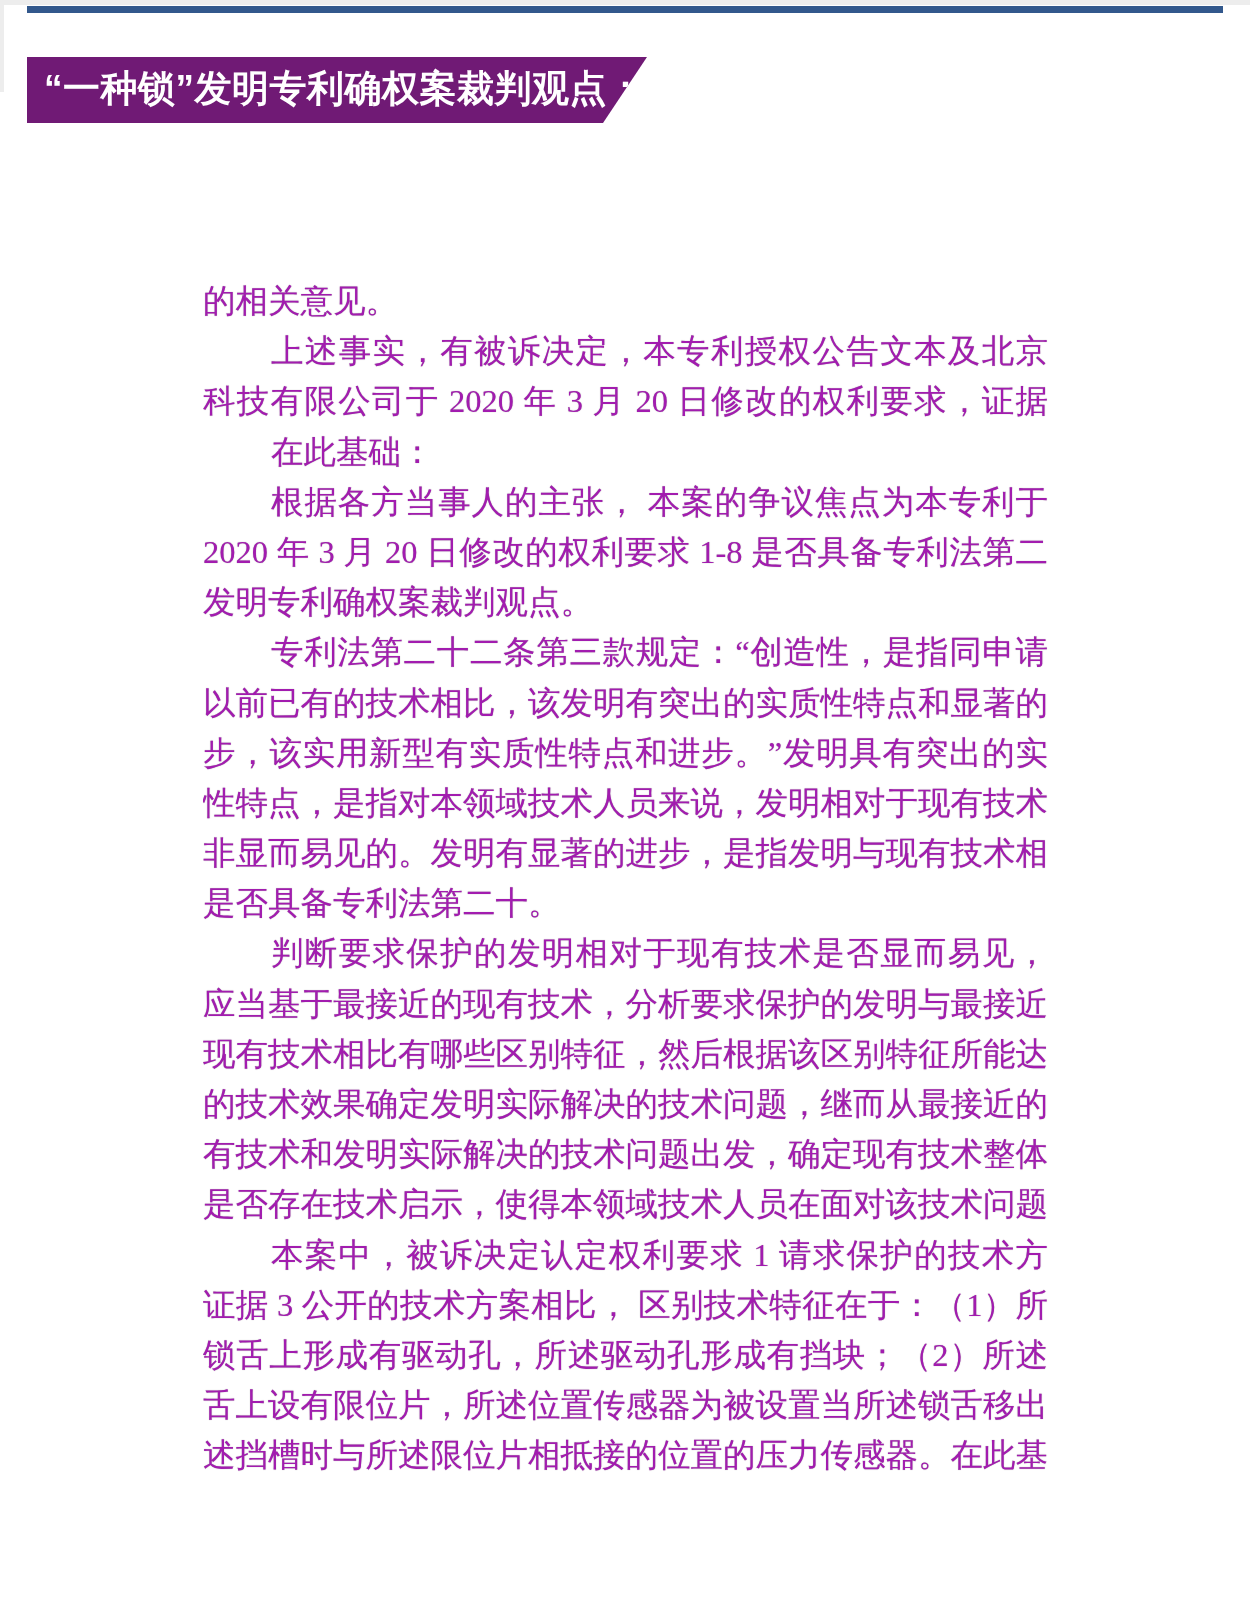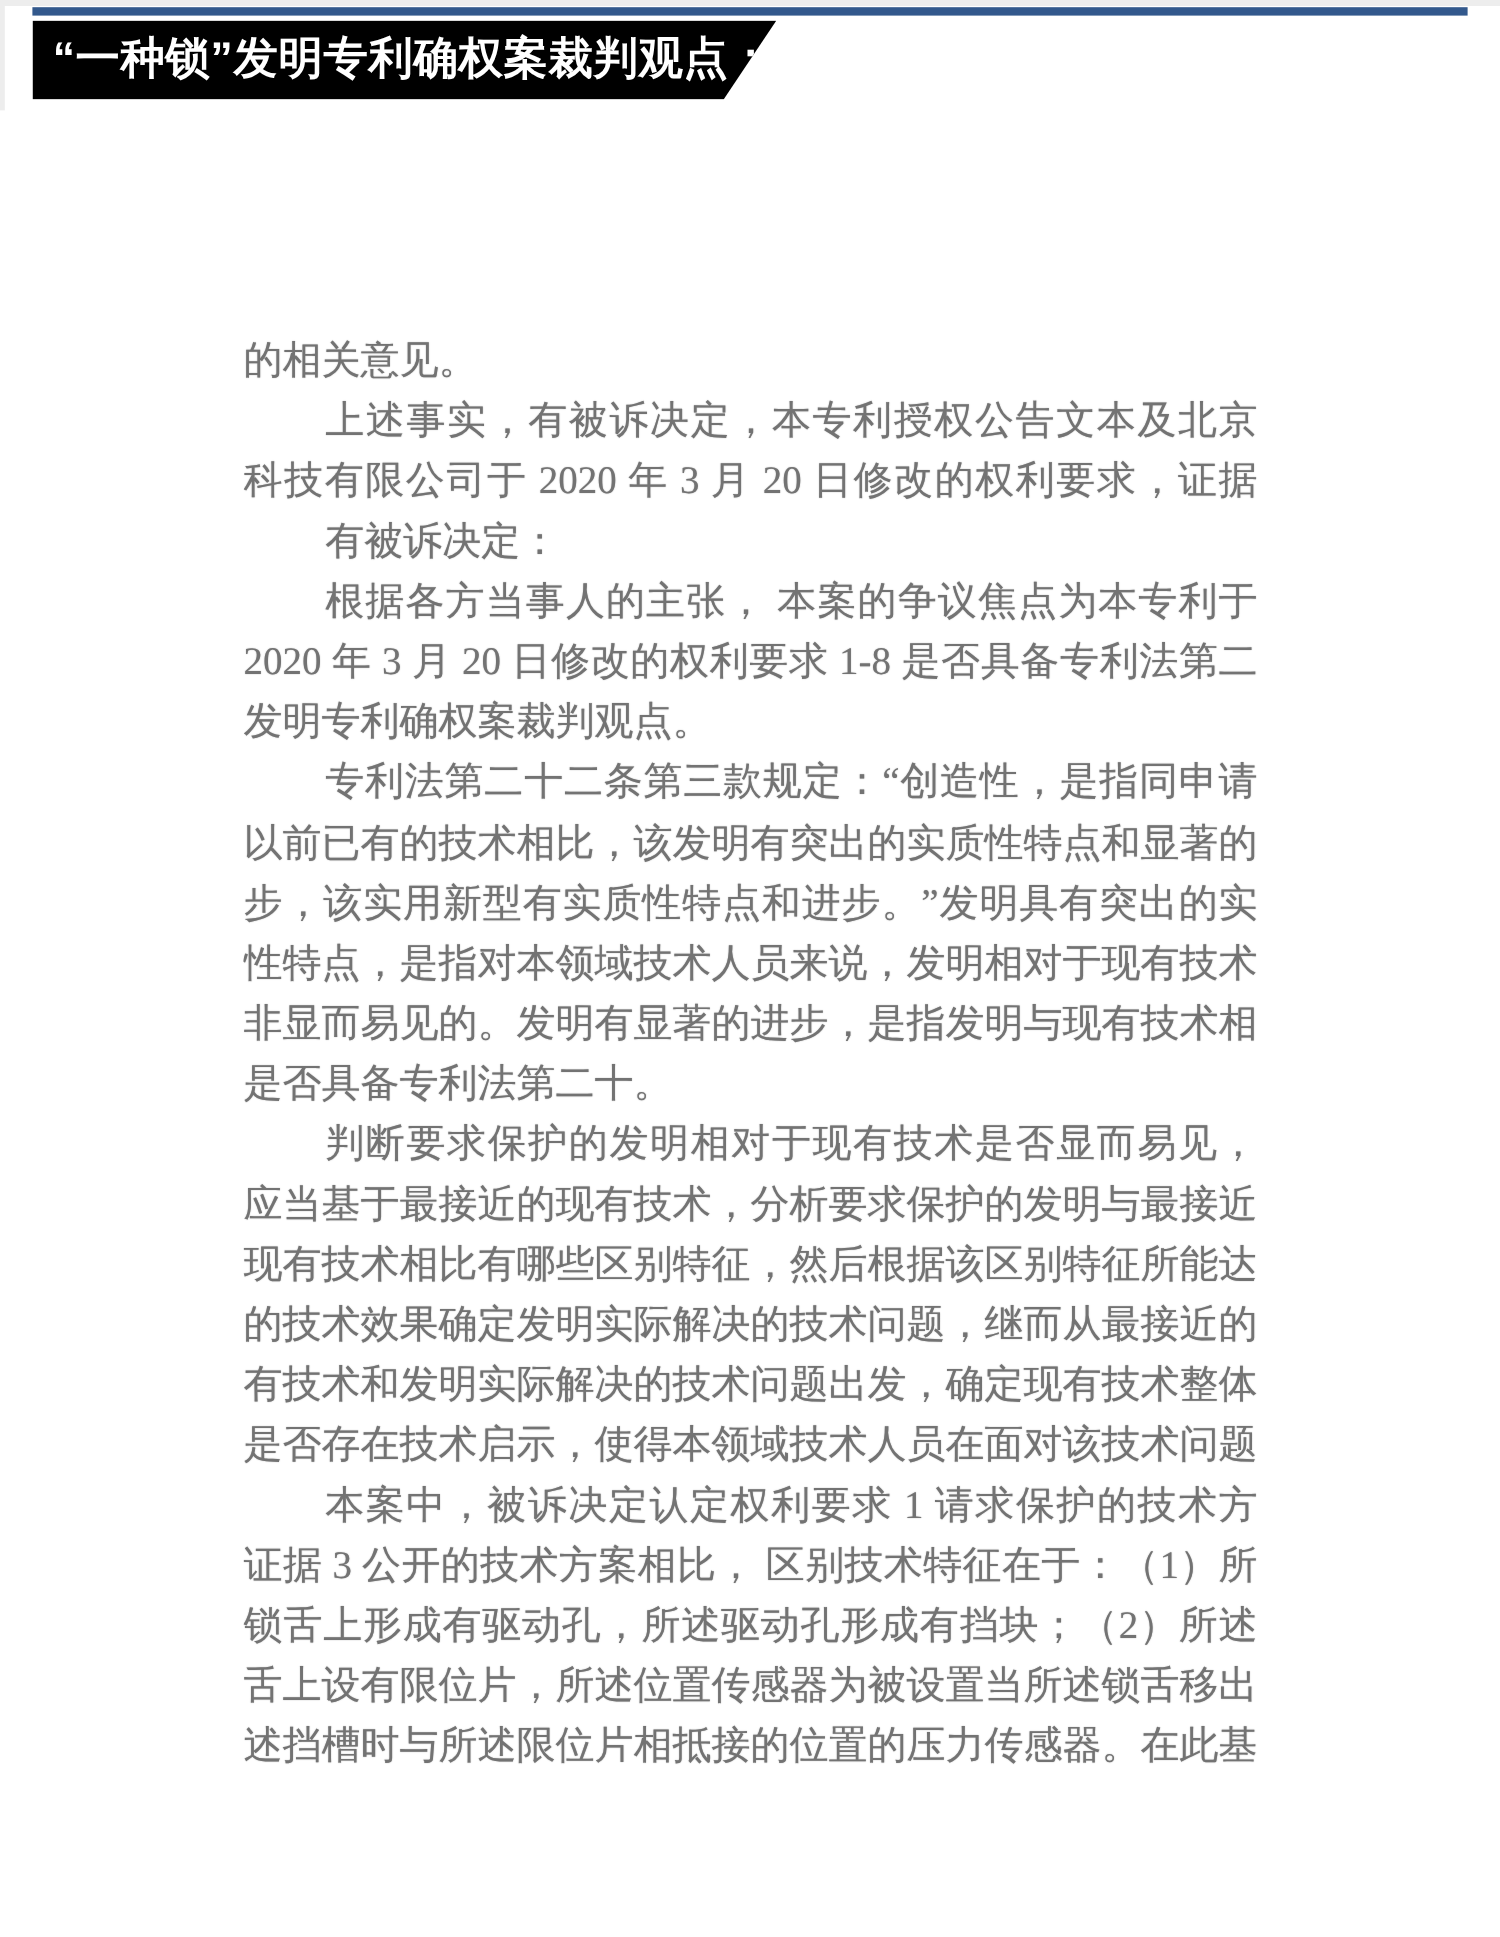--- a/index.html
+++ b/index.html
@@ -62,29 +62,29 @@
   }
 </style>
 </head>
 <body>
 
 <div class="edge-top"></div>
 <div class="edge-left"></div>
 
 <div class="accent-bar" style="background: rgb(50, 88, 140);"></div>
 
-<div class="banner" style="background: #000000;">
+<div class="banner" style="background: #701a75; margin-top: 40px;">
   <div class="banner-title">“一种锁”发明专利确权案裁判观点：</div>
 </div>
 
-<div class="doc" style="color: #737373;">
+<div class="doc" style="color: #a21caf;">
     <div class="line">的相关意见。</div>
     <div class="line j ind">上述事实，有被诉决定，本专利授权公告文本及北京摩拜</div>
     <div class="line j">科技有限公司于 2020 年 3 月 20 日修改的权利要求，证据 1-3</div>
-    <div class="line ind">有被诉决定：</div>
+    <div class="line ind">在此基础：</div>
     <div class="line j ind">根据各方当事人的主张， 本案的争议焦点为本专利于</div>
     <div class="line j">2020 年 3 月 20 日修改的权利要求 1-8 是否具备专利法第二十</div>
     <div class="line">发明专利确权案裁判观点。</div>
     <div class="line j ind">专利法第二十二条第三款规定：“创造性，是指同申请日</div>
     <div class="line j">以前已有的技术相比，该发明有突出的实质性特点和显著的进</div>
     <div class="line j">步，该实用新型有实质性特点和进步。”发明具有突出的实质</div>
     <div class="line j">性特点，是指对本领域技术人员来说，发明相对于现有技术是</div>
     <div class="line j">非显而易见的。发明有显著的进步，是指发明与现有技术相比</div>
     <div class="line">是否具备专利法第二十。</div>
     <div class="line j ind">判断要求保护的发明相对于现有技术是否显而易见，通常</div>

